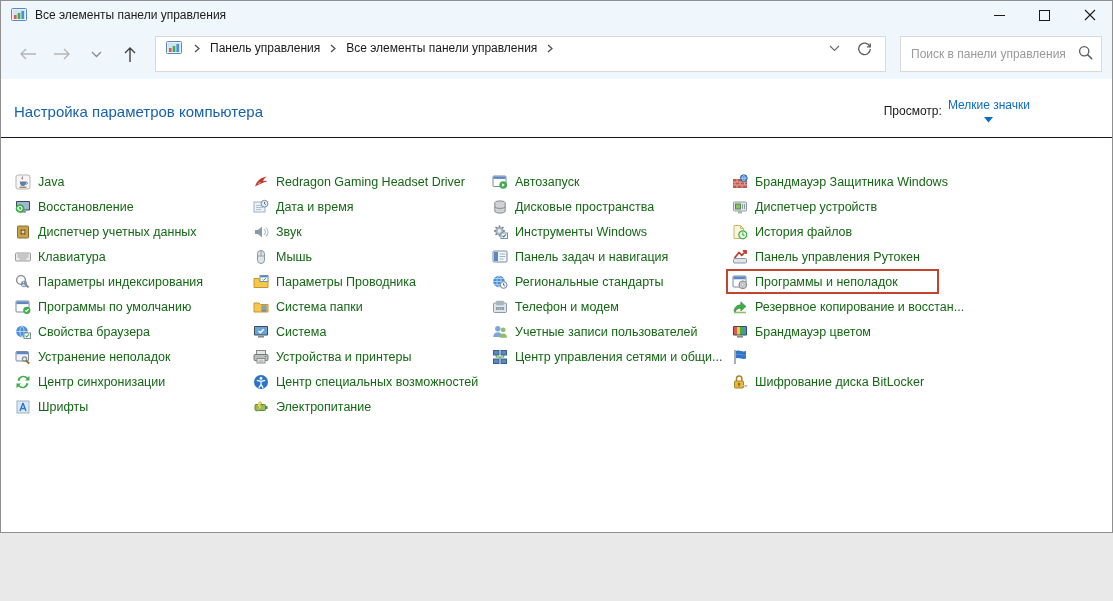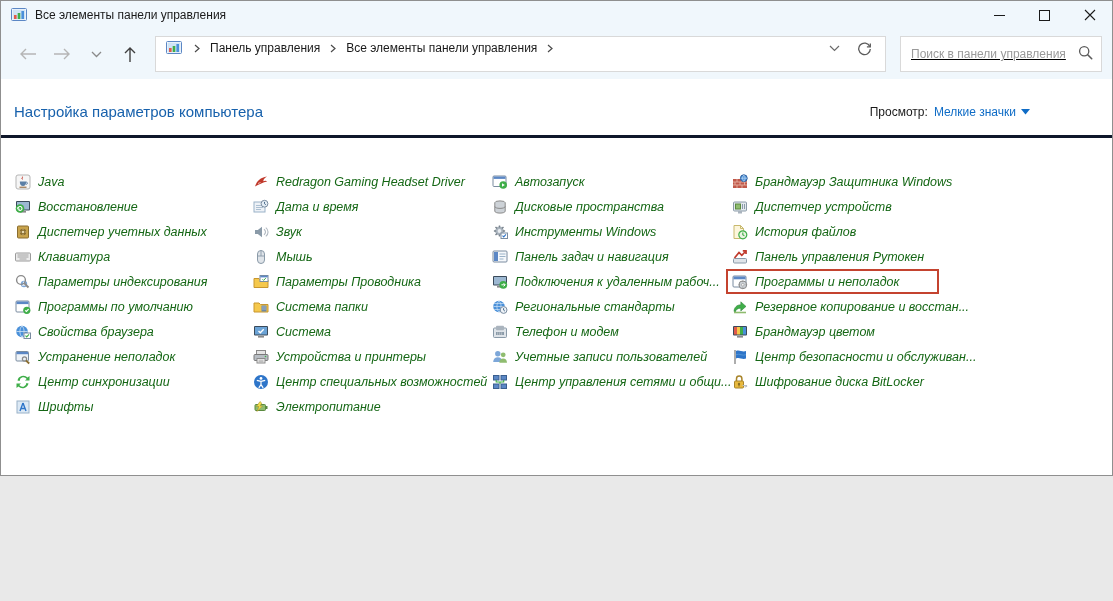--- a/index.html
+++ b/index.html
@@ -8,21 +8,21 @@
     --item-color:#156715;
     --heading-color:#1761ac;
     --link-color:#0f6cc6;
     --highlight-color:#c4432f;
   }
   body{
     font-family:"Liberation Sans", sans-serif;
     background:#e9e9e9;
   }
   .window{
-    width:1113px; height:476px;
+    width:1113px; height:533px;
     background:#86efac;
     border:1px solid #8f8f8f;
     display:flex; flex-direction:column;
     overflow:hidden;
   }
   
   .titlebar{
     height:28px; background:var(--chrome-bg);
     display:flex; align-items:center;
     padding-left:10px; flex-shrink:0;
@@ -56,49 +56,50 @@
   .crumb{ padding:0 4px; white-space:nowrap; }
   .crumb-sep{ padding:0 6px; display:flex; align-items:center; }
   .addr-spacer{ flex:1; }
   .addr-btn{
     width:30px; height:30px; border:0; background:transparent;
     display:flex; align-items:center; justify-content:center;
   }
   .searchbox{
     width:202px; height:36px; margin-left:14px;
     background:#fff; border:1px solid #d9d9d9;
-    display:flex; align-items:center; padding:0 8px 0 10px;text-decoration:underline;
+    display:flex; align-items:center; padding:0 8px 0 10px;
   }
   .searchbox input{
     flex:1; border:0; outline:none; font-size:12px;
     font-family:"Liberation Sans", sans-serif; color:#1a1a1a; min-width:0;
   }
   .searchbox input::placeholder{ color:#9a9a9a; opacity:1; }
   
   .content{ flex:1; background:#fff; position:relative; }
   .page-header{
     height:59px; position:relative;
-    border-bottom:3px solid #0f172a;
+    border-bottom:1px solid #0f172a;
   }
   .page-title{
     position:absolute; left:13px; top:24px;
     font-size:15px; color:var(--heading-color);
   }
   .view-control{
-    position:absolute; right:82px; top:26px;
+    position:absolute; right:82px; top:19px;
     font-size:12px; display:flex; align-items:center; gap:6px;
   }
   .view-label{ color:#1a1a1a; }
   .view-value{
     color:var(--link-color); display:flex; align-items:center; gap:5px;
     cursor:default;
+    flex-direction:column;
   }
   
   .items-grid{
-    display:flex; padding:31px 8px 0 14px;font-style:italic;
+    display:flex; padding:31px 8px 0 14px;
   }
   .cp-col{ display:flex; flex-direction:column; }
   .cp-col:nth-child(1){ width:238px; }
   .cp-col:nth-child(2){ width:239px; }
   .cp-col:nth-child(3){ width:240px; }
   .cp-col:nth-child(4){ width:239px; }
   .cp-item{
     height:25px; display:flex; align-items:center; gap:7px;
     font-size:12.5px; color:var(--item-color);
     position:relative; white-space:nowrap; cursor:default;
@@ -488,32 +489,20 @@
                 <rect x="1" y="2" width="14" height="11" rx="1" fill="#f5f8fb" stroke="#7a8ca0"></rect>
                 <rect x="2" y="3" width="4" height="9" fill="#5b87c5"></rect>
                 <path d="M7.5 5h6M7.5 7.5h6M7.5 10h4" stroke="#9ab2c8" stroke-width="1"></path>
               </svg>
             </span>
             <span class="cp-label">Панель задач и навигация</span>
           </div>
           <div class="cp-item">
             <span class="icon">
               <svg width="16" height="16" viewBox="0 0 16 16">
-                <rect x="1" y="2" width="14" height="9.5" rx="1" fill="#3a4a5a"></rect>
-                <rect x="2" y="3" width="12" height="7.5" fill="#9db8d2"></rect>
-                <rect x="5" y="12" width="6" height="1.6" fill="#8a8a8a"></rect>
-                <circle cx="11.3" cy="10.8" r="3.9" fill="#3fae49"></circle>
-                <path d="M9.4 10.8h3.6M11.6 9.2l1.6 1.6-1.6 1.6" stroke="#fff" fill="none" stroke-width="1"></path>
-              </svg>
-            </span>
-            <span class="cp-label">Подключения к удаленным рабоч...</span>
-          </div>
-          <div class="cp-item">
-            <span class="icon">
-              <svg width="16" height="16" viewBox="0 0 16 16">
                 <circle cx="7" cy="7.5" r="5.8" fill="#4a90d9"></circle>
                 <path d="M1.3 7.5h11.4M7 1.8c2.8 3 2.8 8.4 0 11.4M7 1.8c-2.8 3-2.8 8.4 0 11.4M2.2 4.5h9.6M2.2 10.5h9.6" stroke="#cfe3f5" fill="none" stroke-width="0.7"></path>
                 <circle cx="11.6" cy="11" r="3.4" fill="#eef3f8" stroke="#7a8ca0"></circle>
                 <path d="M11.6 9.2v1.9l1.3 1" stroke="#4a6b8a" fill="none" stroke-width="1"></path>
               </svg>
             </span>
             <span class="cp-label">Региональные стандарты</span>
           </div>
           <div class="cp-item">
             <span class="icon">
@@ -631,21 +620,20 @@
             <span class="cp-label">Брандмауэр цветом</span>
           </div>
           <div class="cp-item">
             <span class="icon">
               <svg width="16" height="16" viewBox="0 0 16 16">
                 <path d="M3 1v14" stroke="#8a8a8a" stroke-width="1.4"></path>
                 <path d="M4 2c3.5-1.6 6.5 1.6 10 0v7.5c-3.5 1.6-6.5-1.6-10 0z" fill="#2e75c9"></path>
                 <path d="M4 5.7c3.5-1.6 6.5 1.6 10 0" stroke="#5b9bd5" fill="none" stroke-width="0.8"></path>
               </svg>
             </span>
-            <span class="cp-label">Центр безопасности и обслуживан...</span>
           </div>
           <div class="cp-item">
             <span class="icon">
               <svg width="16" height="16" viewBox="0 0 16 16">
                 <rect x="2.5" y="7" width="9" height="7" rx="1" fill="#e8b93e" stroke="#a8842a"></rect>
                 <path d="M4.5 7V4.8a2.7 2.7 0 0 1 5.4 0V7" fill="none" stroke="#a8842a" stroke-width="1.5"></path>
                 <circle cx="7" cy="10" r="1.2" fill="#8a6d1f"></circle>
                 <path d="M7 10.8v1.6" stroke="#8a6d1f" stroke-width="1.1"></path>
                 <path d="M10.5 11.5h4.5M13.2 11.5v2M14.6 11.5v1.5" stroke="#b8bec4" stroke-width="1.1"></path>
               </svg>

